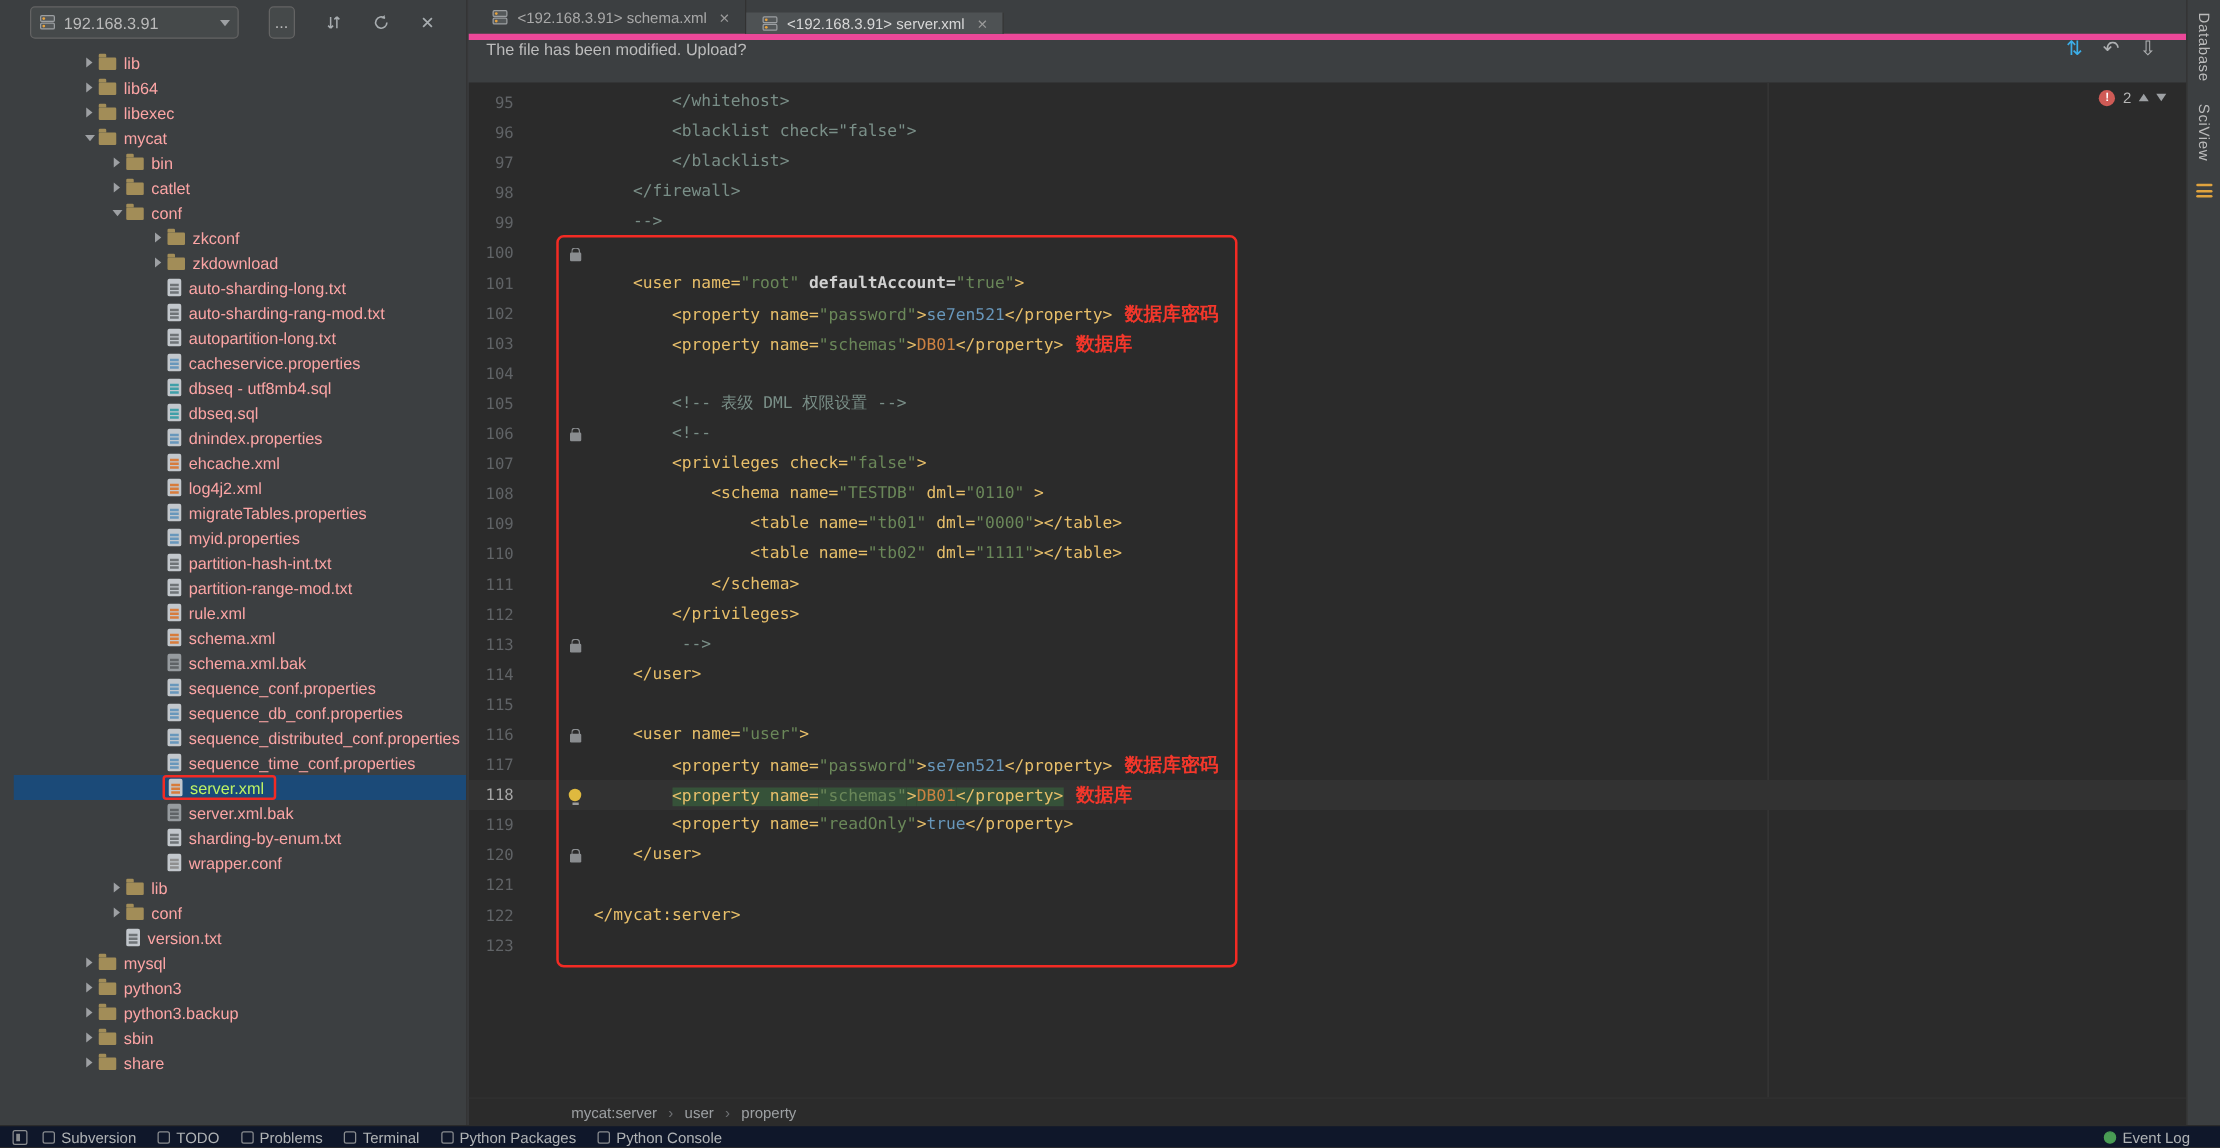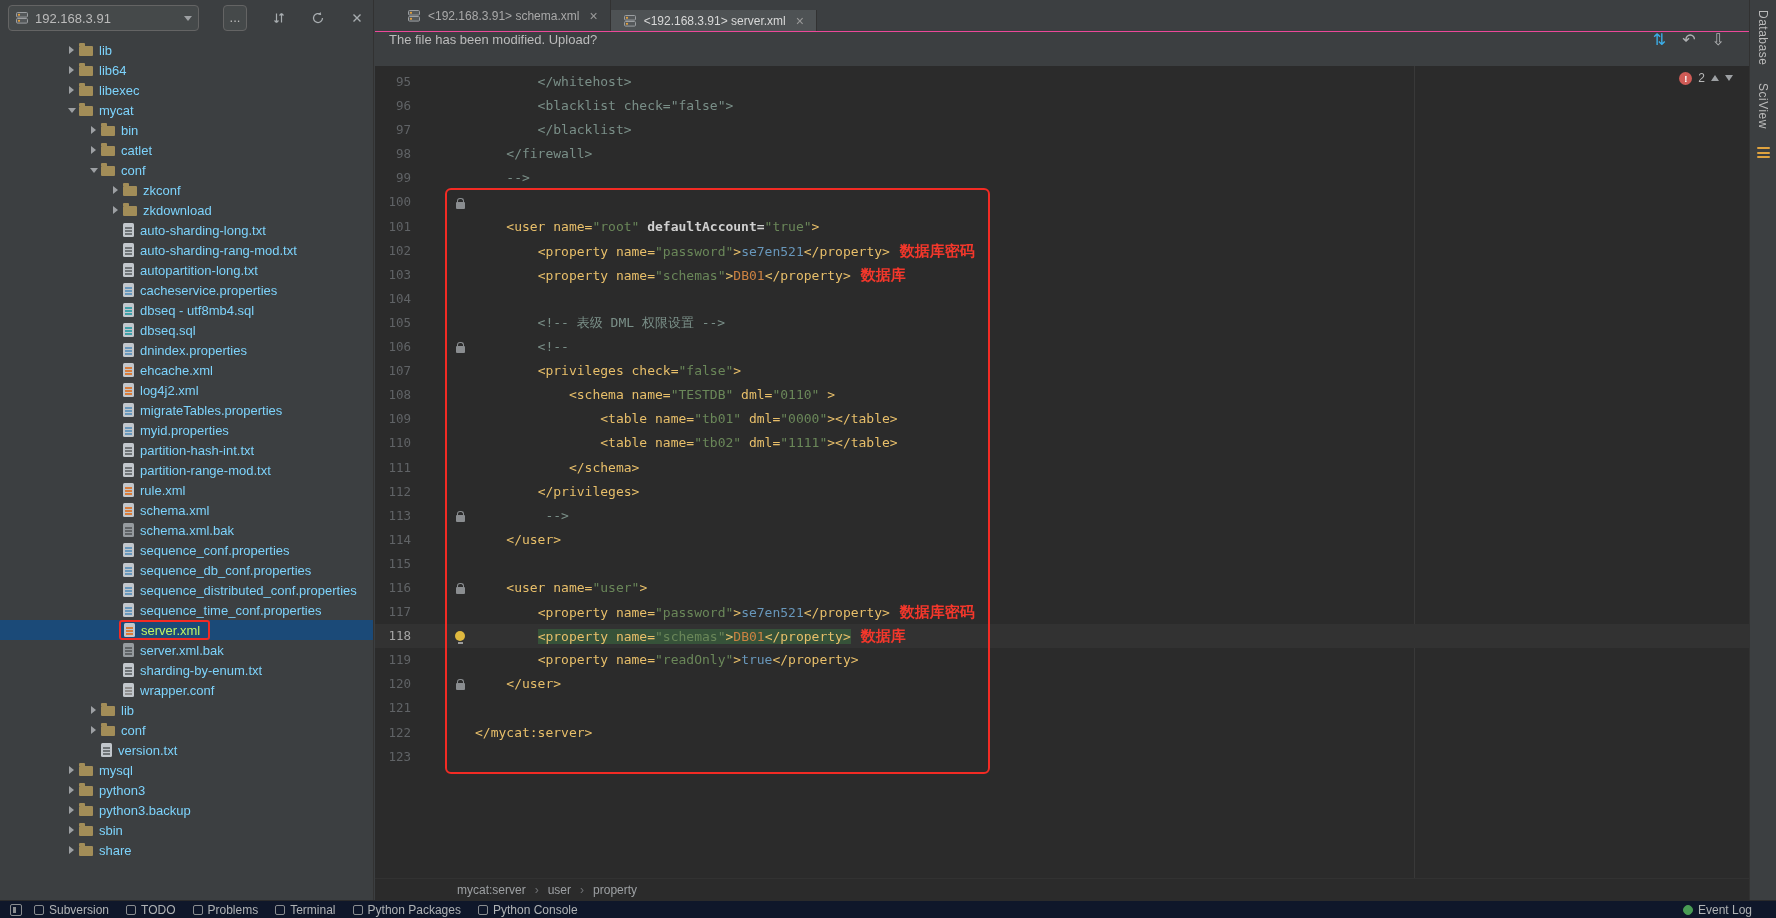--- a/index.html
+++ b/index.html
@@ -4,31 +4,31 @@
 <style>
   * { margin:0; padding:0; box-sizing:border-box; }
   html,body { width:1776px; height:918px; overflow:hidden; background:#2b2b2b; }
   body { font-family:"Liberation Sans", sans-serif; }
   #app { position:relative; width:1776px; height:918px; background:#3c3f41; overflow:hidden; }
 
   
   #left-panel { position:absolute; left:0; top:0; width:374px; height:900px; background:#3c3f41; border-right:1px solid #323232; display:flex; flex-direction:column; }
   .ph { height:30px; display:flex; align-items:center; padding:0 10px; color:#bbbbbb; font-size:13px; }
   .phicons { margin-left:auto; display:flex; gap:14px; align-items:center; }
-  .ptoolbar { height:36px; display:flex; align-items:center; padding:0 8px; gap:24px; }
+  .ptoolbar { height:36px; display:flex; align-items:center; padding:0 24px; gap:24px; }
   .combo { width:222px; height:26px; background:#45494a; border:1px solid #646464; border-radius:4px; display:flex; align-items:center; padding:0 6px; gap:6px; color:#bbbbbb; font-size:13px; cursor:pointer; }
   .combo .caret { margin-left:auto; width:0; height:0; border-top:5px solid #9da0a3; border-left:4px solid transparent; border-right:4px solid transparent; }
   .morebtn { width:28px; height:26px; background:#45494a; border:1px solid #646464; border-radius:4px; color:#bbbbbb; font-size:13px; line-height:20px; cursor:pointer; }
   .tbico { width:18px; height:18px; display:inline-flex; align-items:center; justify-content:center; cursor:pointer; color:#afb1b3; }
   #tree { flex:1; overflow:hidden; padding-top:4px; }
 
-  .trow { display:flex; align-items:center; height:20px; color:#7dd3fc; font-size:13px; white-space:nowrap; cursor:pointer; }
+  .trow { display:flex; align-items:center; height:20px; color:#fca5a5; font-size:13px; white-space:nowrap; cursor:pointer; }
   .trow.lvl0 { padding-left:64px; }
   .trow.lvl1 { padding-left:86px; }
-  .trow.lvl2 { padding-left:108px; }
+  .trow.lvl2 { padding-left:108px;margin-left:11px; }
   .trow.sel { background:#1b4a78; color:#bef264; }
   .chevbox { width:15px; flex:none; display:flex; justify-content:center; align-items:center; }
   .chev { width:0; height:0; }
   .chev.closed { border-left:5px solid #9da0a3; border-top:4px solid transparent; border-bottom:4px solid transparent; }
   .chev.open { border-top:5px solid #9da0a3; border-left:4px solid transparent; border-right:4px solid transparent; }
   .ic { flex:none; margin-right:6px; position:relative; display:inline-block; }
   .ic-folder { width:14px; height:10px; background:#a28d58; border-radius:1px; margin-top:2px; }
   .ic-folder::before { content:""; position:absolute; top:-3px; left:0; width:6px; height:3px; background:#a28d58; border-radius:1px 1px 0 0; }
   .ic-xml,.ic-txt,.ic-prop,.ic-sql,.ic-conf,.ic-bak { width:11px; height:14px; background:#c2c7cc; border-radius:1.5px; }
   .ic-bak { background:#969b9f; }
@@ -37,21 +37,21 @@
   .ic-xml::after  { background:#d77c3c; box-shadow:0 3px 0 #d77c3c, 0 6px 0 #d77c3c; }
   .ic-prop::after { background:#6897bb; box-shadow:0 3px 0 #6897bb, 0 6px 0 #6897bb; }
   .ic-txt::after  { background:#6f7477; box-shadow:0 3px 0 #6f7477, 0 6px 0 #6f7477; }
   .ic-sql::after  { background:#3f9fa8; box-shadow:0 3px 0 #3f9fa8, 0 6px 0 #3f9fa8; }
   .ic-conf::after { background:#8f8f8f; box-shadow:0 3px 0 #8f8f8f, 0 6px 0 #8f8f8f; }
   .ic-bak::after  { background:#5f6366; box-shadow:0 3px 0 #5f6366, 0 6px 0 #5f6366; }
   .redwrap { display:inline-flex; align-items:center; border:2px solid #f32b24; border-radius:3px; height:20px; padding:0 8px 0 3px; margin-left:-4px; }
 
   
   #editor-area { position:absolute; left:375px; top:0; width:1374px; height:900px; display:flex; flex-direction:column; background:#3c3f41; }
-  #tabs { display:flex; height:32px; background:#3c3f41; border-bottom:1px solid #ec4899; padding-left:20px; align-items:stretch;text-align:center; }
+  #tabs { display:flex; height:32px; background:#3c3f41; border-bottom:5px solid #ec4899; padding-left:6px; align-items:stretch;text-align:center; }
   .tab { display:flex; align-items:center; gap:7px; padding:0 12px; font-size:12px; color:#a9a9a9; border-right:1px solid #323232; cursor:pointer; }
   .tab.active { background:#4e5254; color:#d8d8d8;margin-top:10px; }
   .tabic { display:inline-flex; }
   .tclose { color:#9a9a9a; font-size:14px; margin-left:3px; cursor:pointer; }
   .notif { height:34px; display:flex; background:#3c3f41; color:#bcbcbc; font-size:13px; padding:0 14px; }
   .notif-icons { margin-left:auto; display:flex; gap:16px; font-size:16px; padding-right:10px; }
   .nico { color:#afb1b3; cursor:pointer; line-height:1; }
   .nico.blue { color:#3caee8; }
 
   #editor-body { position:relative; flex:1; background:#2b2b2b; overflow:hidden; font-family:"DejaVu Sans Mono", monospace; }

